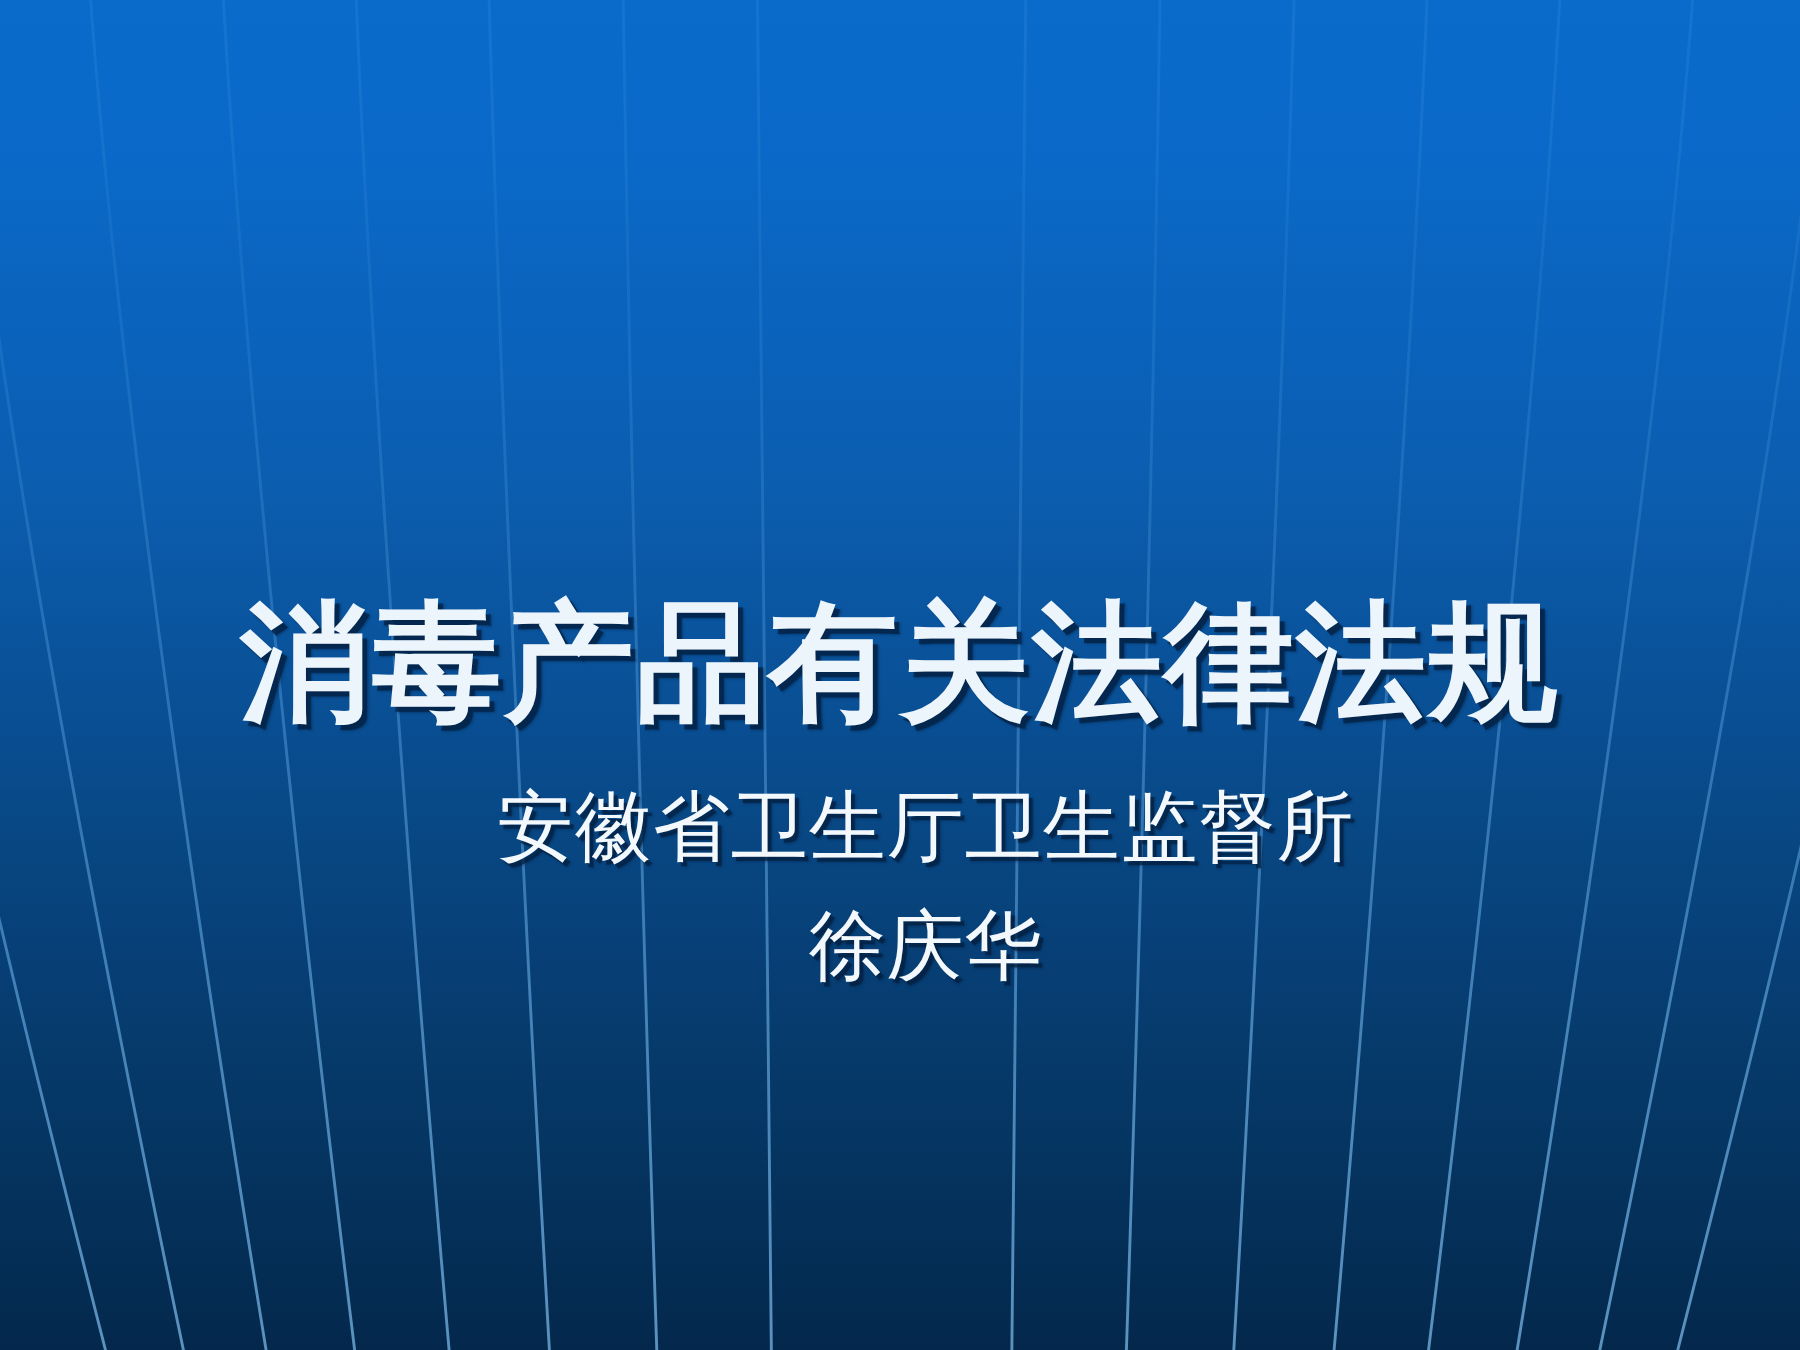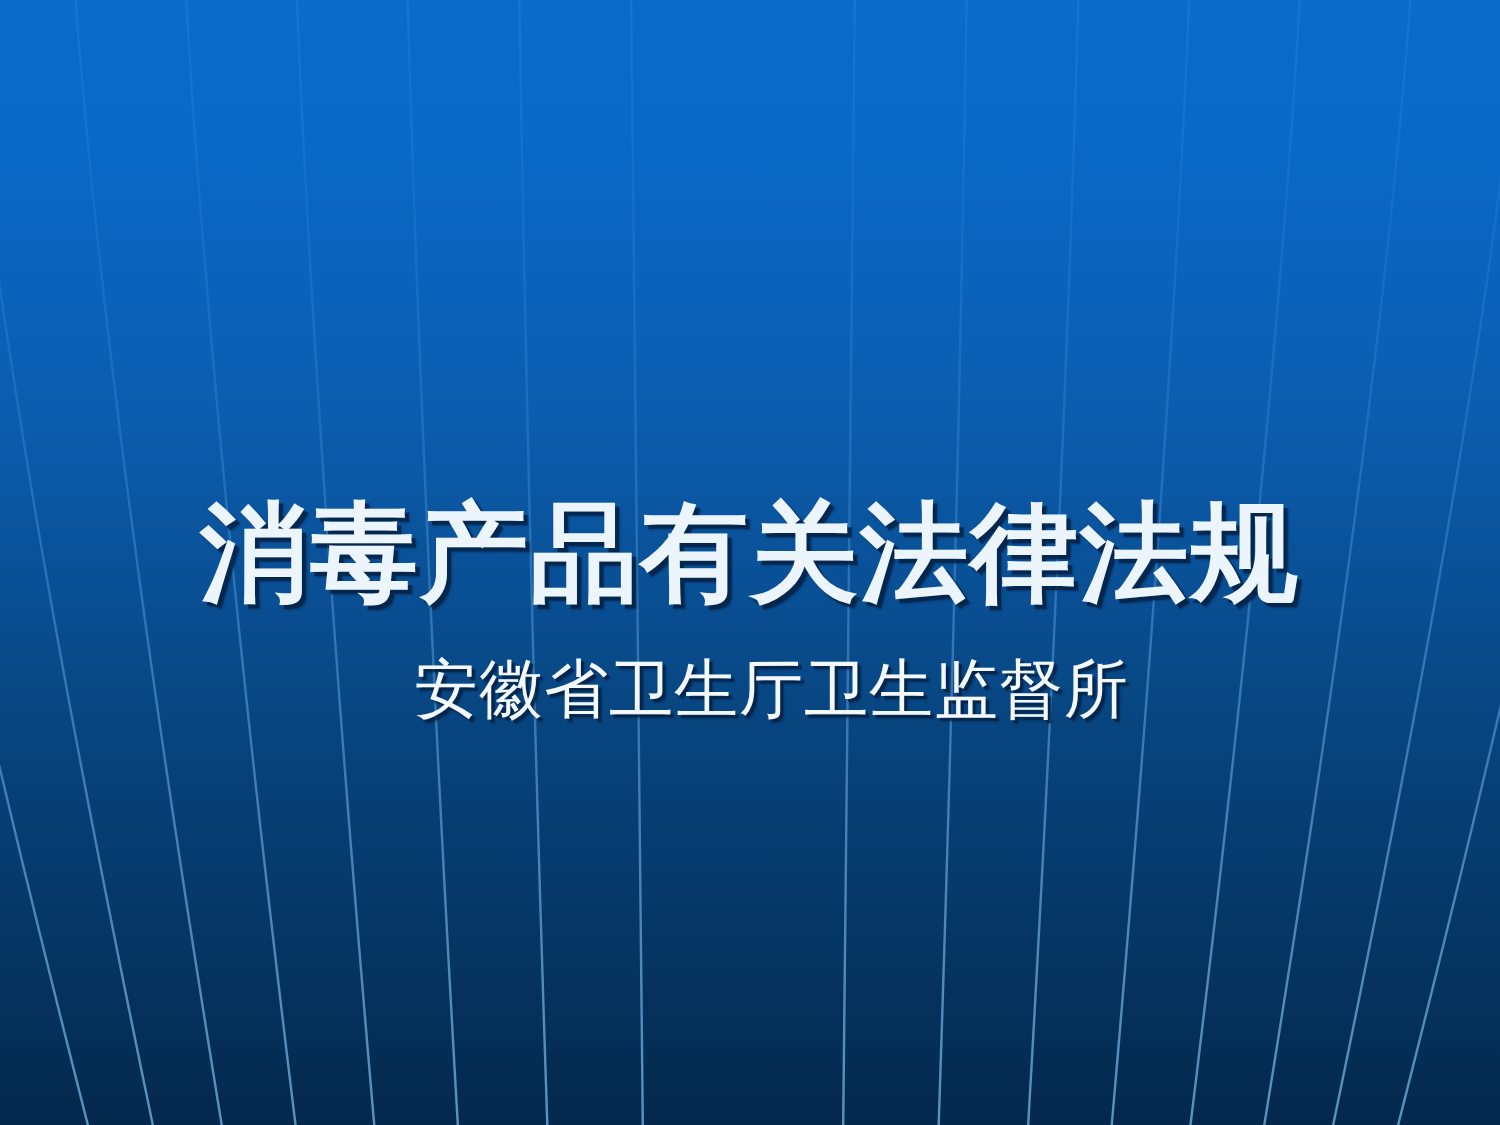--- a/index.html
+++ b/index.html
@@ -160,16 +160,17 @@
       <path d="M-148 -20 C-113 300 -21 700 93 1145"></path>
     </g>
   </svg>
 
   <div class="content">
 
     <h1 class="title">消毒产品有关法律法规</h1>
 
     <div class="subtitle">
       <span class="subtitle-line">安徽省卫生厅卫生监督所</span>
+      <span class="subtitle-line">徐庆华</span>
     </div>
 
   </div>
 </div>
 
 </body></html>

